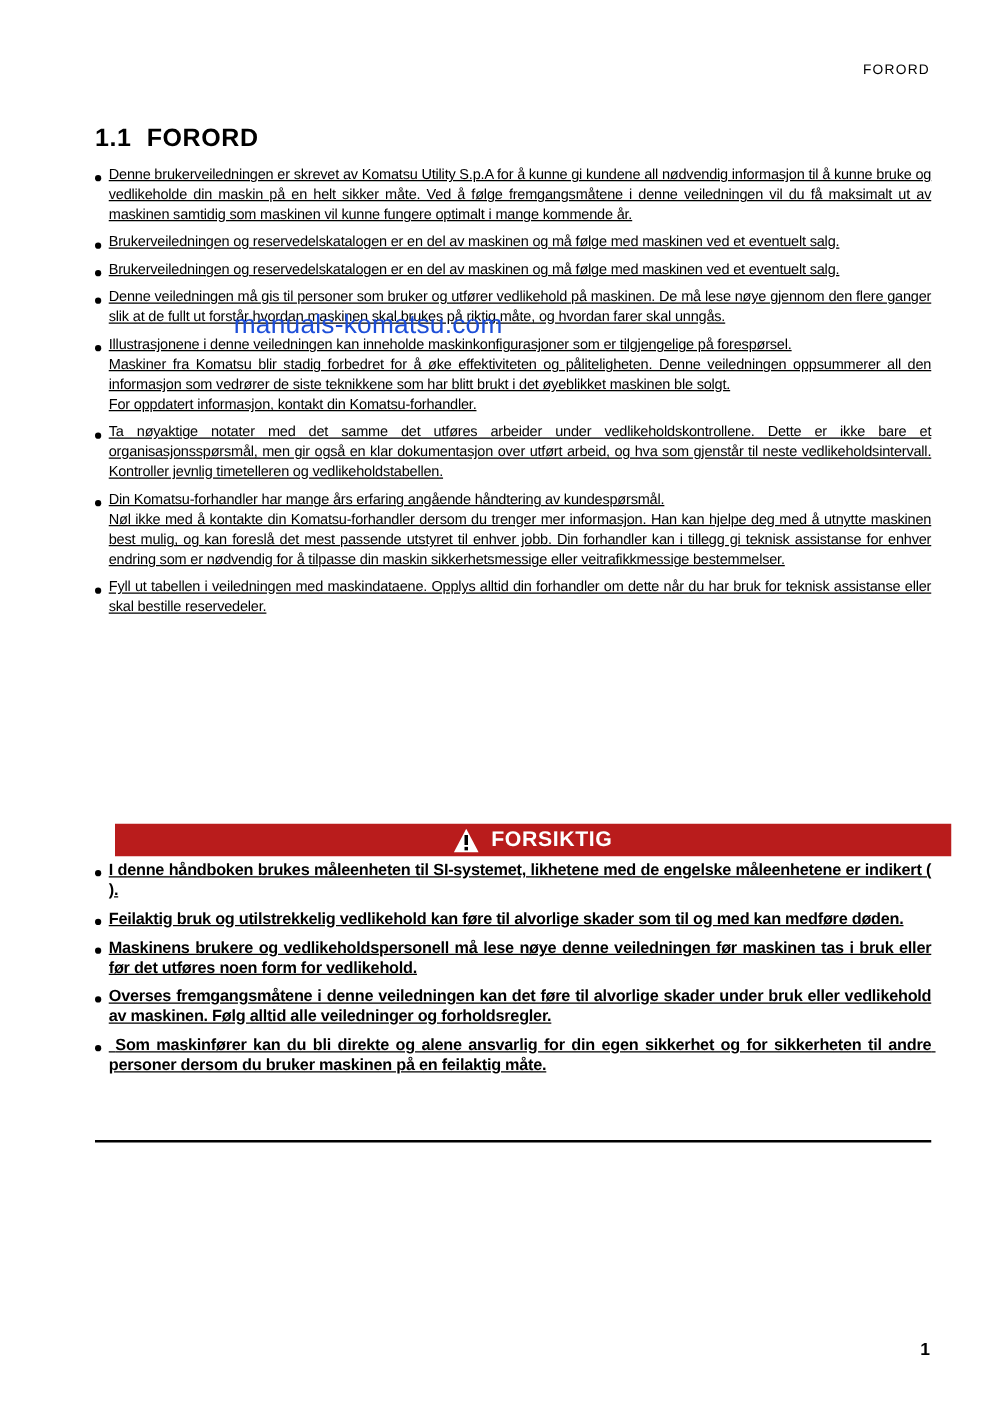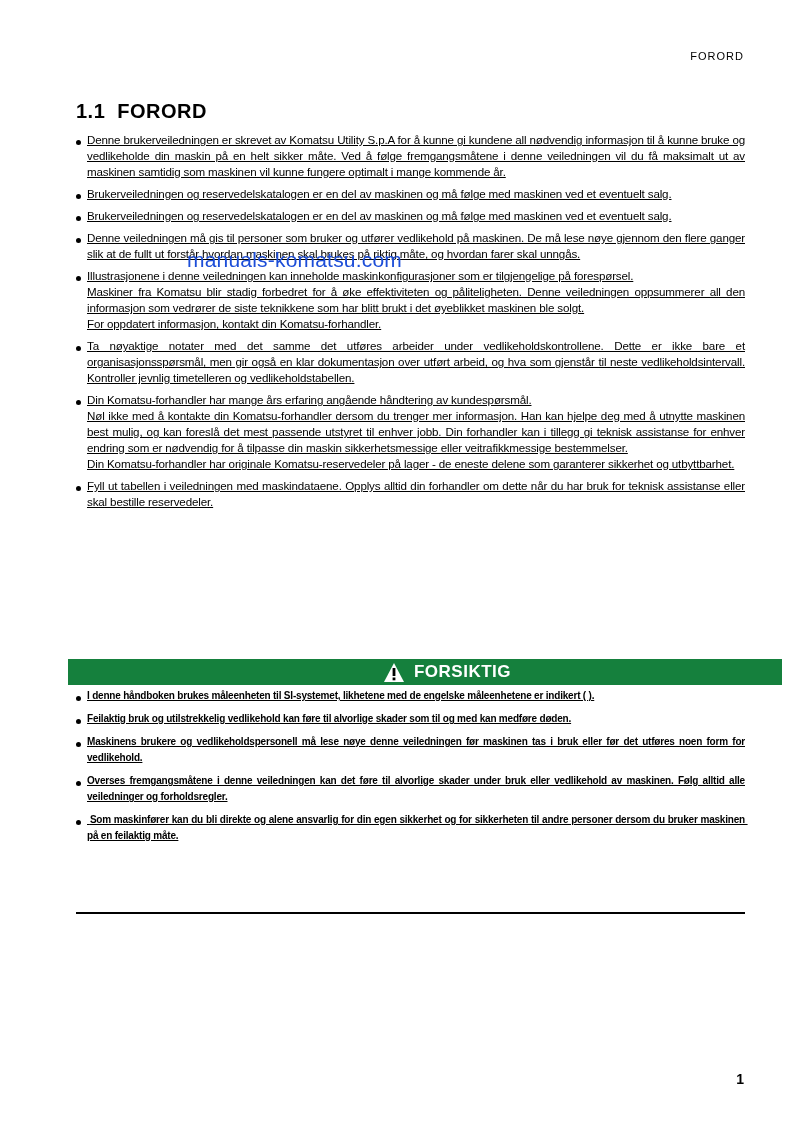--- a/index.html
+++ b/index.html
@@ -67,43 +67,42 @@
       position: absolute;
       top: 248px;
       left: 187px;
       font-size: 21px;
       color: #1d4ed8;
       letter-spacing: 0.2px;
     }
     .caution-bar {
       position: absolute;
       top: 659px;
-      left: 68px;
+      left: 92px;
       width: 669px;
       height: 26px;
-      background: #15803d;
+      background: #b91c1c;
       color: #fff;
       display: flex;
       align-items: center;
       justify-content: center;
       font-weight: bold;
       font-size: 17px;
       letter-spacing: 0.5px;
-      padding-left: 45px;
     }
     .caution-bar svg { margin-right: 10px; }
     .caution-content {
       position: absolute;
       top: 688px;
       left: 76px;
       width: 669px;
     }
     .caution-content .bullet-item {
       font-weight: bold;
-      font-size: 10px;
+      font-size: 13px;
       letter-spacing: -0.2px;
       margin-bottom: 7px;
     }
     .rule-bottom {
       position: absolute;
       top: 912px;
       left: 76px;
       width: 669px;
       height: 2px;
       background: #000;
@@ -157,21 +156,20 @@
       <p>For oppdatert informasjon, kontakt din Komatsu-forhandler.</p>
     </li>
     <li class="bullet-item">
       <span class="dot"></span>
       <p>Ta nøyaktige notater med det samme det utføres arbeider under vedlikeholdskontrollene. Dette er ikke bare et organisasjonsspørsmål, men gir også en klar dokumentasjon over utført arbeid, og hva som gjenstår til neste vedlikeholdsintervall. Kontroller jevnlig timetelleren og vedlikeholdstabellen.</p>
     </li>
     <li class="bullet-item">
       <span class="dot"></span>
       <p>Din Komatsu-forhandler har mange års erfaring angående håndtering av kundespørsmål.</p>
       <p>Nøl ikke med å kontakte din Komatsu-forhandler dersom du trenger mer informasjon. Han kan hjelpe deg med å utnytte maskinen best mulig, og kan foreslå det mest passende utstyret til enhver jobb. Din forhandler kan i tillegg gi teknisk assistanse for enhver endring som er nødvendig for å tilpasse din maskin sikkerhetsmessige eller veitrafikkmessige bestemmelser.</p>
-      <p>Din Komatsu-forhandler har originale Komatsu-reservedeler på lager - de eneste delene som garanterer sikkerhet og utbyttbarhet.</p>
     </li>
     <li class="bullet-item">
       <span class="dot"></span>
       <p>Fyll ut tabellen i veiledningen med maskindataene. Opplys alltid din forhandler om dette når du har bruk for teknisk assistanse eller skal bestille reservedeler.</p>
     </li>
   </ul>
 </div>
 
 <div class="watermark">manuals-komatsu.com</div>
 

